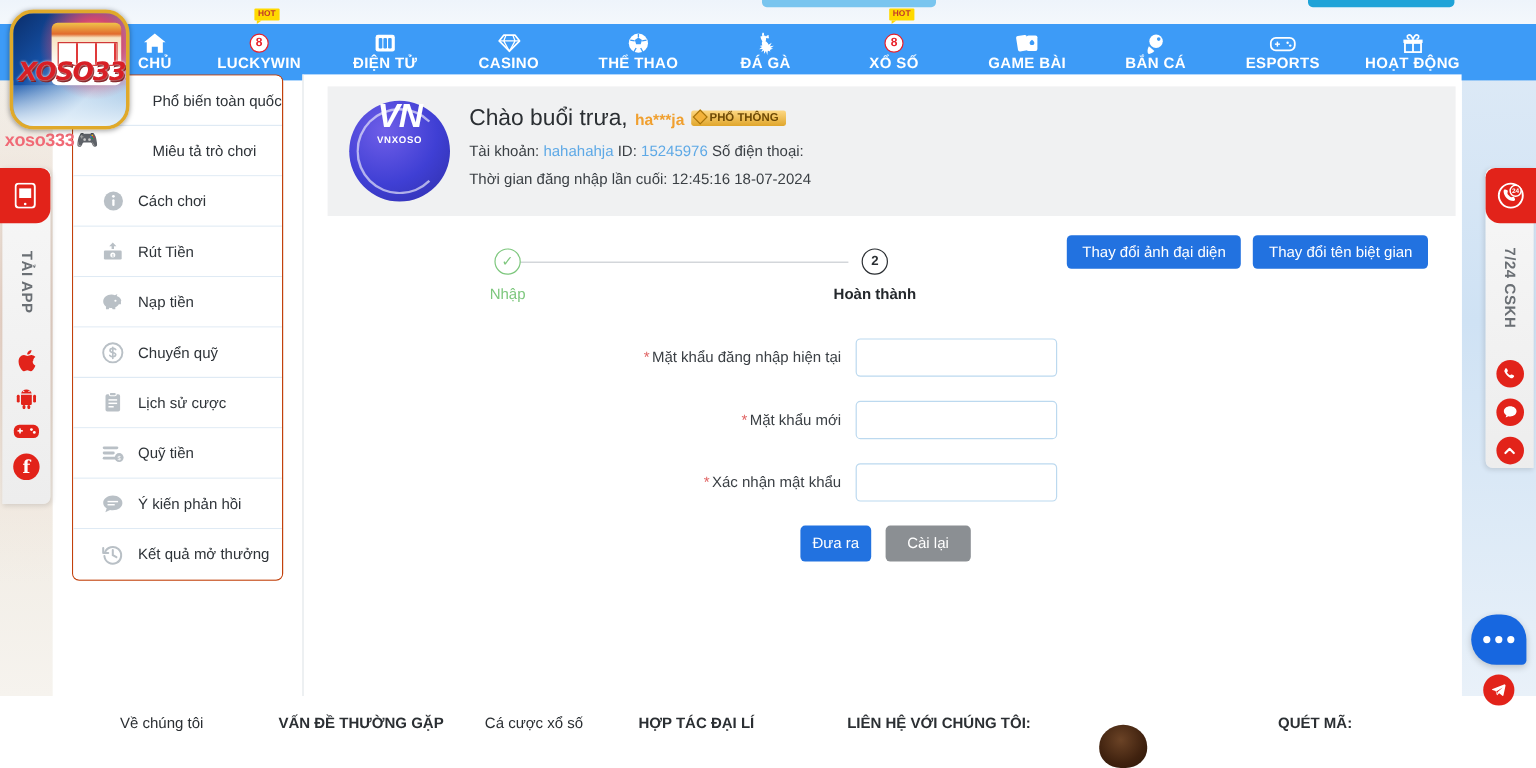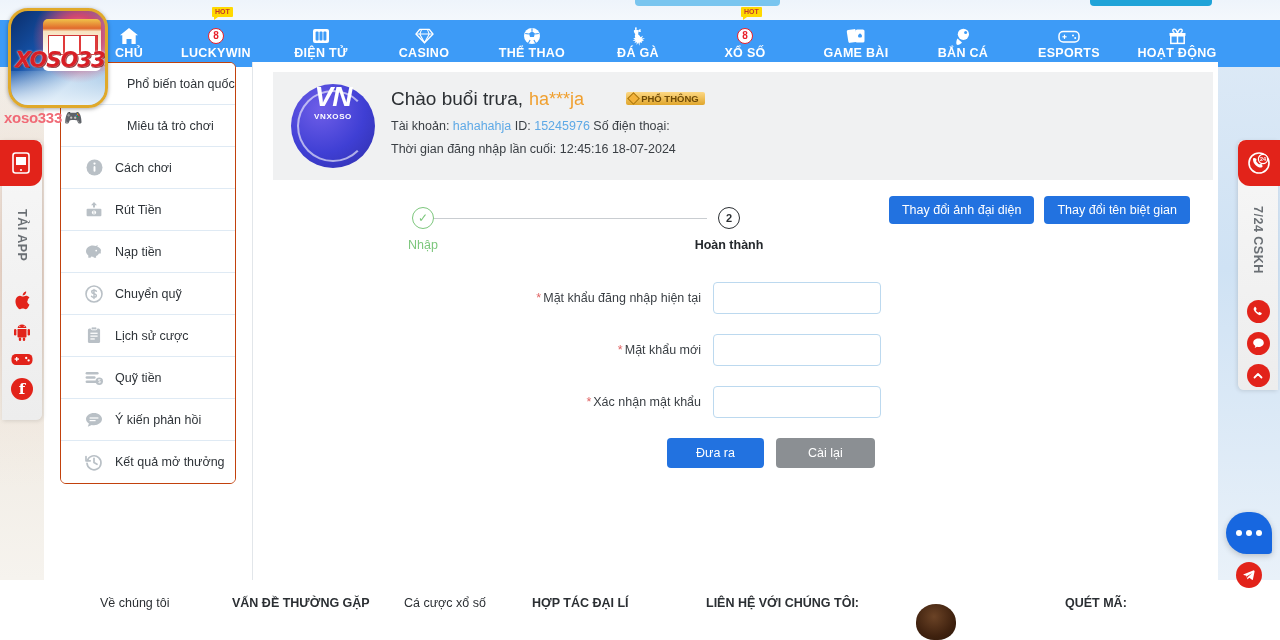--- a/index.html
+++ b/index.html
@@ -187,26 +187,26 @@
   .avatar .ring {
     position: absolute; left: 6px; top: 6px; width: 72px; height: 72px;
     border: 2px solid rgba(255,255,255,.6); border-radius: 50%;
     border-right-color: transparent;
   }
   .greet-row {
     position: absolute; left: 118px; top: 16px;
     display: flex; align-items: baseline; gap: 6px;
   }
   .greet { font-size: 19px; color: #2b2f33; }
-  .greet-user { font-size: 18px; color: #f0a030; font-weight: 400; }
+  .greet-user { font-size: 13px; color: #f0a030; font-weight: 700; }
   .vip-badge {
-    display: inline-flex; align-items: center; gap: 3px;
+    display: inline-flex; align-items: flex-start; gap: 3px;
     background: linear-gradient(180deg,#fdd884,#e0a62c);
     color: #6f4a06; font-size: 9.5px; font-weight: 700;
-    padding: 1px 6px 1px 3px; border-radius: 2px; position: relative; top: -2px; margin-left: 36px;
+    padding: 1px 6px 1px 3px; border-radius: 2px; position: relative; top: -2px;
   }
   .vip-badge .diamond {
     width: 9px; height: 9px; background: #f3b23a; transform: rotate(45deg);
     border: 1px solid #a8750d; display: inline-block;
   }
   .acct-line {
     position: absolute; left: 118px; top: 47px;
     font-size: 12.5px; color: #3a3f44;
   }
   .acct-line .lk { color: #5ea9e6; }
@@ -269,26 +269,26 @@
     background: #fff; outline: none;
     font-family: "Liberation Sans", sans-serif;
     font-size: 12.5px; padding: 0 8px; color: #2b2f33;
   }
   .form-actions {
     display: flex; gap: 12px; padding-left: 414px; margin-top: 4px;
   }
   .btn-submit {
     background: #2272e0; color: #fff; border: none; border-radius: 4px;
     font-family: "Liberation Sans", sans-serif;
-    font-size: 12.5px; padding: 8px 29px; cursor: pointer;
+    font-size: 12.5px; padding: 8px 10px; cursor: pointer;
   }
   .btn-reset {
     background: #8b8f93; color: #fff; border: none; border-radius: 4px;
     font-family: "Liberation Sans", sans-serif;
-    font-size: 12.5px; padding: 8px 32px; cursor: pointer;
+    font-size: 12.5px; padding: 8px 18px; cursor: pointer;
   }
 
   
   .left-widget {
     position: absolute; left: 2px; top: 140px; width: 40px; height: 280px;
     background: linear-gradient(180deg,#f7f7f7,#ededed);
     border-radius: 0 6px 6px 0;
     box-shadow: 1px 1px 4px rgba(0,0,0,.12);
     z-index: 60;
   }

